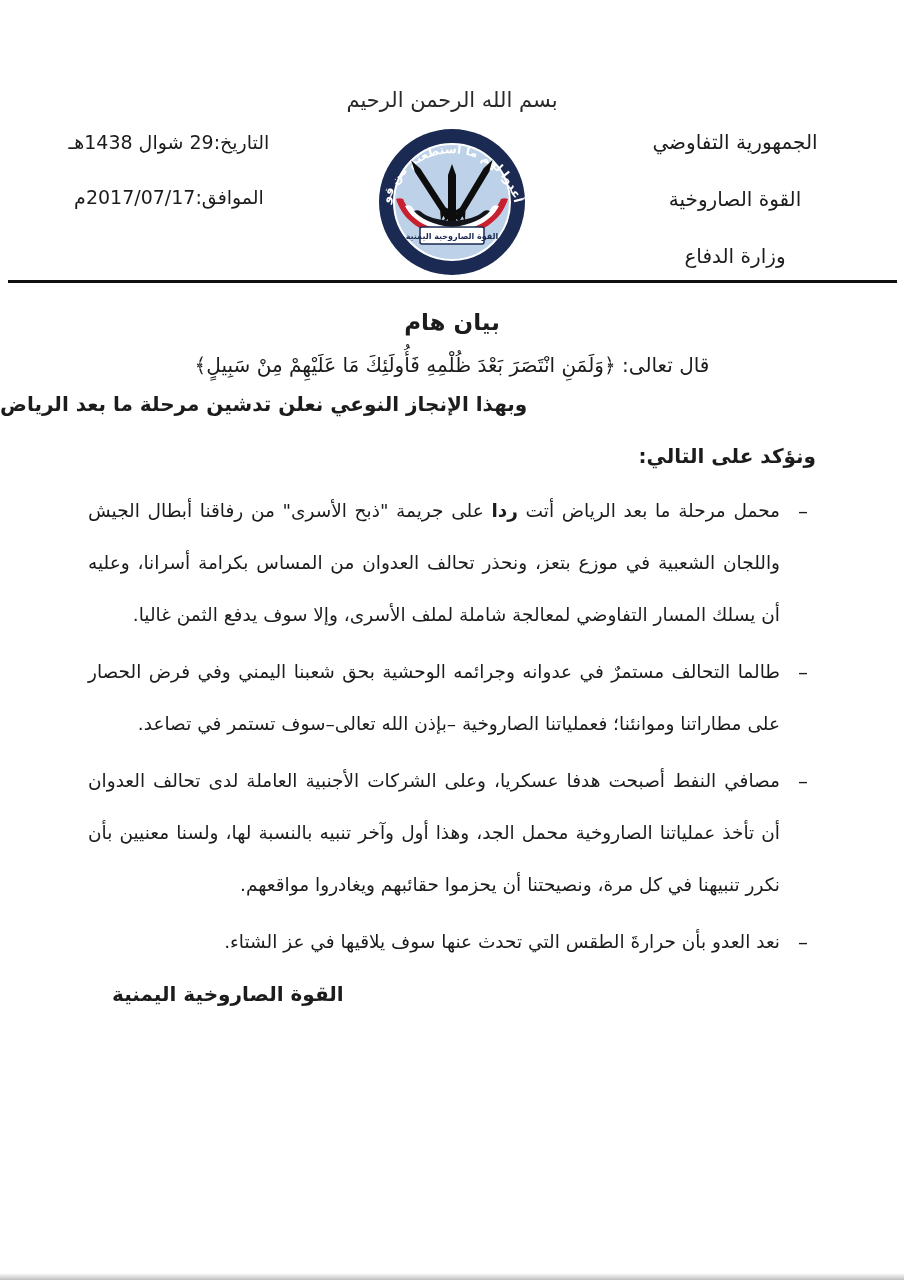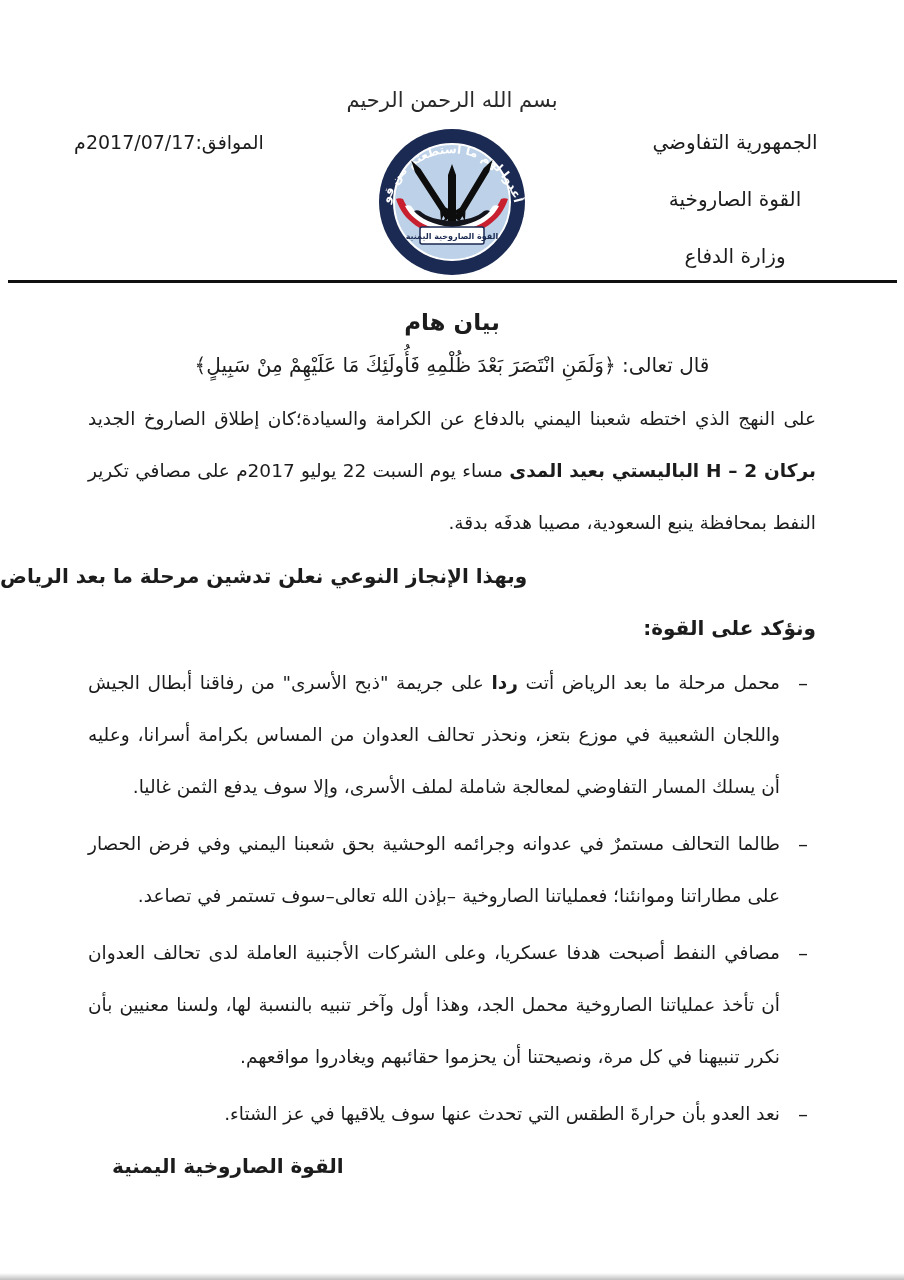--- a/index.html
+++ b/index.html
@@ -164,36 +164,36 @@
         </g>
 
         <g>
           <rect x="43" y="101" width="64" height="17" rx="2" fill="#ffffff" stroke="#1b2a52" stroke-width="1.5"></rect>
           <text x="75" y="113" text-anchor="middle" font-size="8" font-weight="bold" fill="#1b2a52" font-family="DejaVu Sans, sans-serif">القوة الصاروخية اليمنية</text>
         </g>
       </svg>
     </div>
 
     <div class="dates-col">
+      <div class="date-line">التاريخ:29 شوال 1438هـ</div>
       <div class="date-line">الموافق:2017/07/17م</div>
     </div>
 
   </div>
 
   <div class="separator"></div>
 
   <div class="title">بيان هام</div>
 
   <div class="verse-line"><span>قال تعالى:</span> <span>﴿وَلَمَنِ انْتَصَرَ بَعْدَ ظُلْمِهِ فَأُولَئِكَ مَا عَلَيْهِمْ مِنْ سَبِيلٍ﴾</span></div>
 
-  <div class="intro-par"><span>على النهج الذي اختطه شعبنا اليمني بالدفاع عن الكرامة والسيادة؛كان إطلاق الصاروخ الجديد </span><b>بركان H – 2 الباليستي بعيد المدى</b><span> مساء يوم السبت 22 يوليو 2017م على مصافي تكرير النفط بمحافظة ينبع السعودية، مصيبا هدفَه بدقة.</span></div>
 
   <div class="announcement">وبهذا الإنجاز النوعي نعلن تدشين مرحلة ما بعد الرياض</div>
 
-  <div class="confirm-heading">ونؤكد على القوة:</div>
+  <div class="confirm-heading">ونؤكد على التالي:</div>
 
   <div class="blist">
 
     <div class="bitem">
       <span class="bmarker">–</span>
       <div class="btext"><span>محمل مرحلة ما بعد الرياض أتت </span><b>ردا</b><span> على جريمة "ذبح الأسرى" من رفاقنا أبطال الجيش واللجان الشعبية في موزع بتعز، ونحذر تحالف العدوان من المساس بكرامة أسرانا، وعليه أن يسلك المسار التفاوضي لمعالجة شاملة لملف الأسرى، وإلا سوف يدفع الثمن غاليا.</span></div>
     </div>
 
     <div class="bitem">
       <span class="bmarker">–</span>

